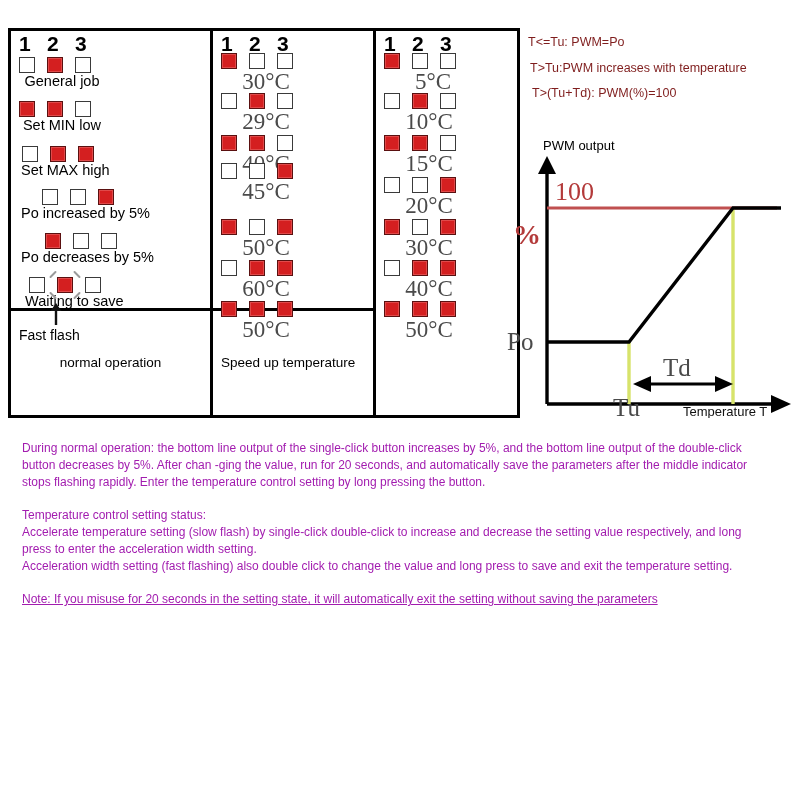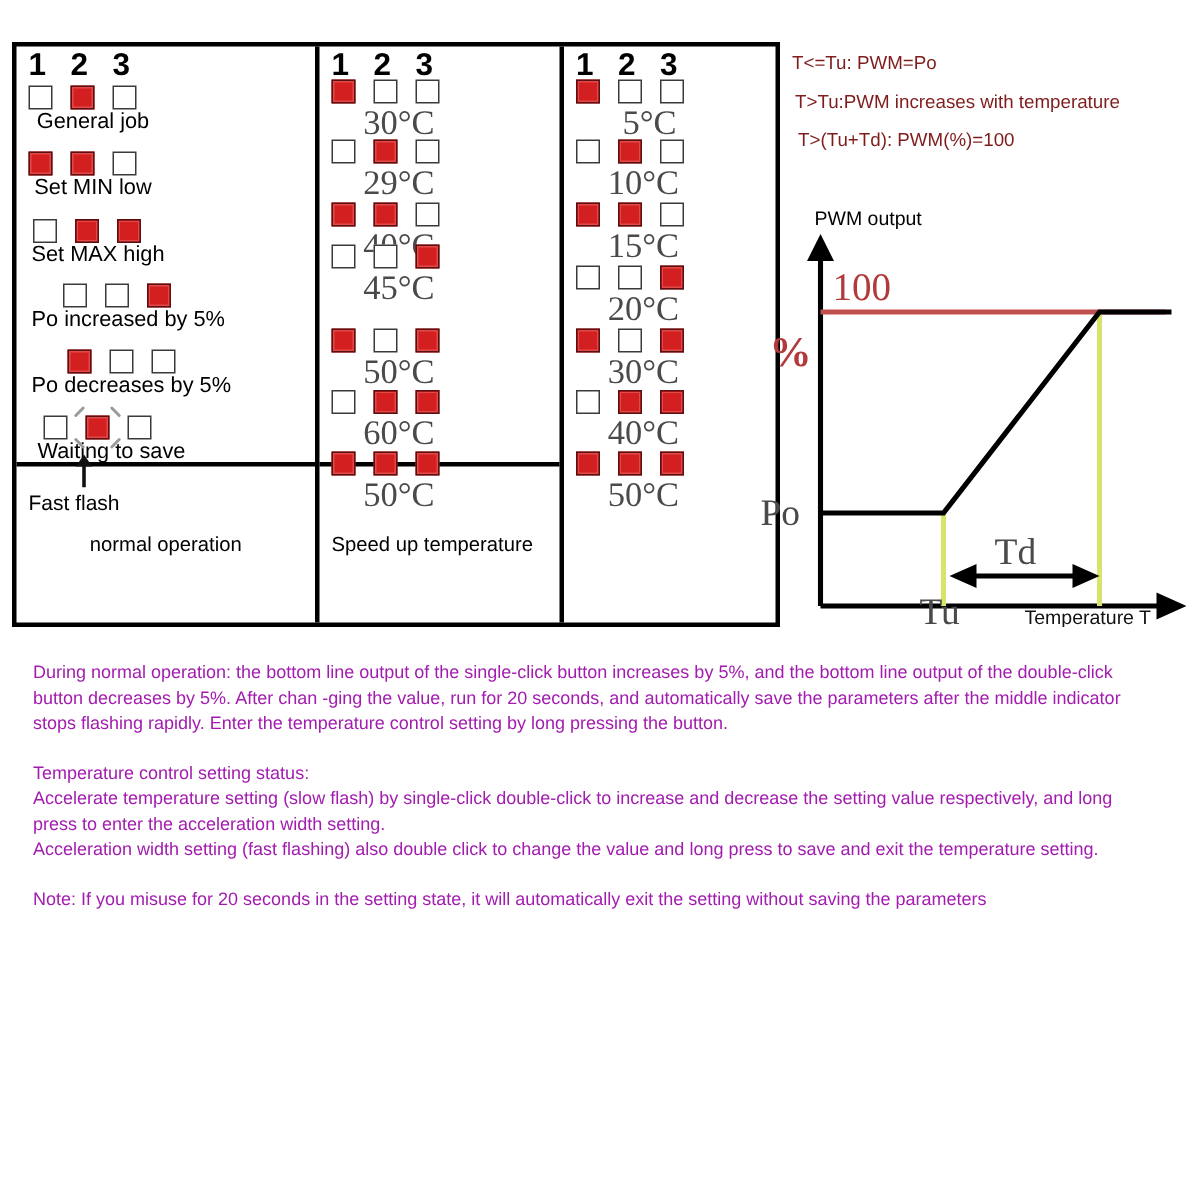--- a/index.html
+++ b/index.html
@@ -153,21 +153,21 @@
   
   .body-text {
     position: absolute;
     left: 22px; top: 440px;
     width: 752px;
     font-size: 12px;
     line-height: 1.42;
     color: #a21caf;
   }
   .para { margin: 0 0 16px 0; }
-  .para:last-child { margin-bottom: 0; }
+  .para:last-child { margin-bottom: 0; text-decoration: underline; }
   .para.tight { margin-bottom: 0; }
 </style>
 </head>
 <body>
 
 <div id="page">
 
   <div class="table-wrap">
 
     <div class="col col-1">

